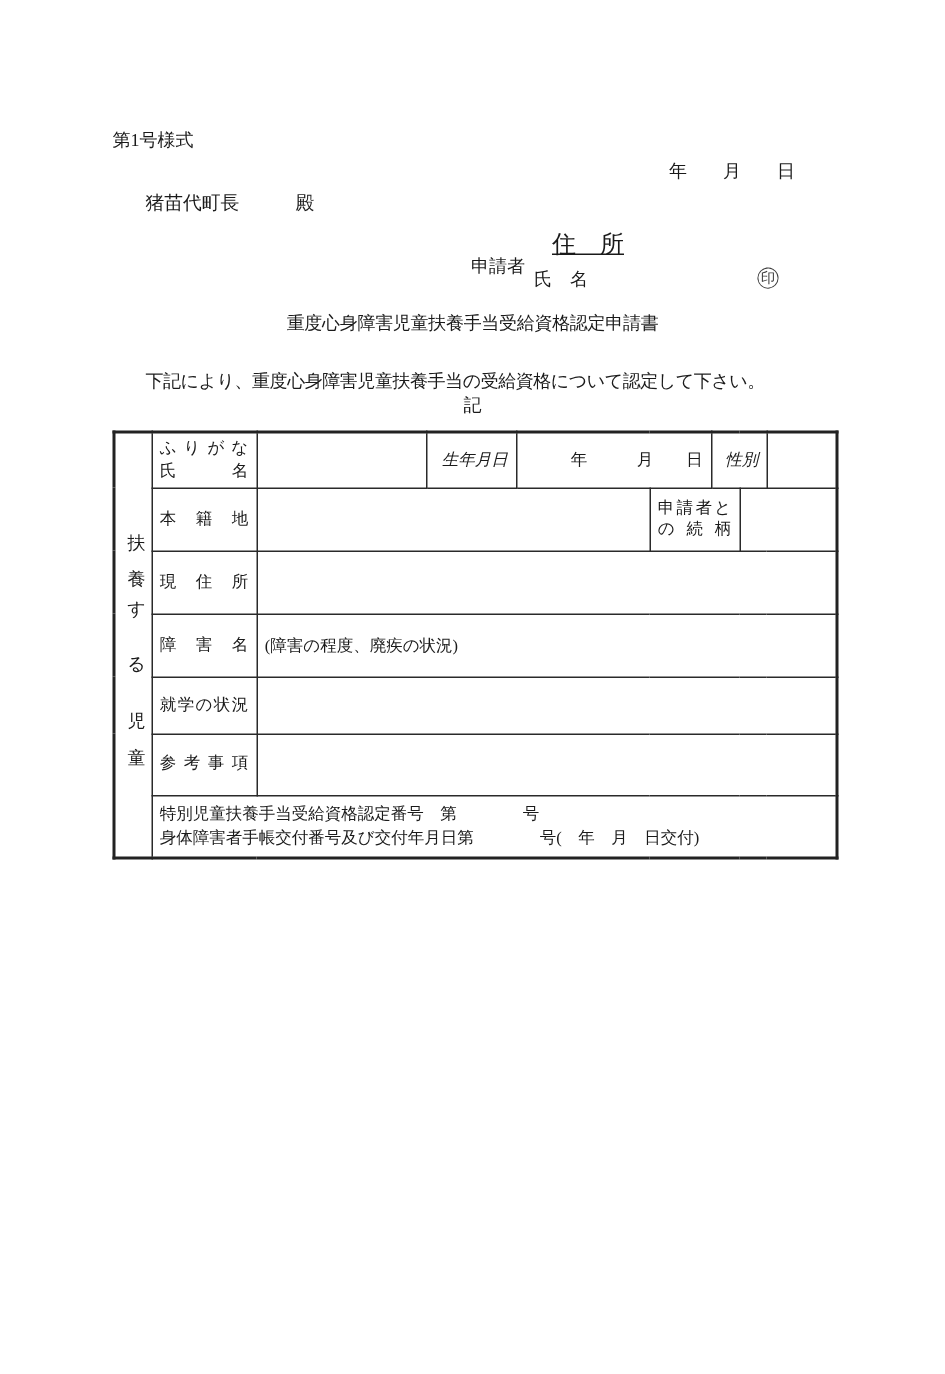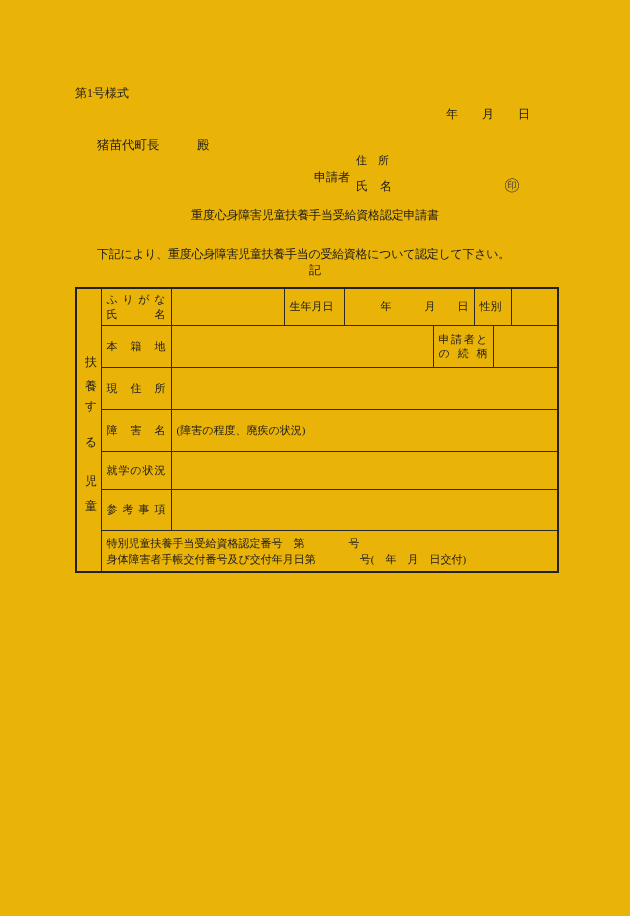--- a/index.html
+++ b/index.html
@@ -1,31 +1,31 @@
 <!DOCTYPE html>
 <html lang="ja"><head>
 <meta charset="utf-8">
 <style>
   html,body { margin:0; padding:0; background:#e8e8e8; }
   .page {
     position: relative;
     width: 630px;
     height: 916px;
     margin: 0 auto;
-    background: #eab308;
+    background: #ffffff;
     color: #1a1a1a;
     font-family: "Liberation Serif", "DejaVu Serif", serif;
     overflow: hidden;
   }
   .abs { position: absolute; white-space: pre; }
   .form-number   { left: 75px;  top: 85px;  font-size: 12px; }
   .date-line     { right: 100px; top: 106px; font-size: 12px; }
-  .addressee     { left: 97px;  top: 137px; font-size: 12.5px; }
+  .addressee     { left: 97px;  top: 127px; font-size: 12.5px; }
   .applicant-lbl { left: 314px; top: 169px; font-size: 12px; }
-  .addr-lbl      { left: 356px; top: 153px; font-size: 11px; }
+  .addr-lbl      { left: 368px; top: 153px; font-size: 16px; text-decoration: underline; }
   .name-lbl      { left: 356px; top: 178px; font-size: 12px; }
   .seal          { left: 504px; top: 175px; font-size: 16px; color: #3c3c3c; }
   .doc-title     { left: 0; top: 207px; width: 100%; text-align: center; font-size: 12px; letter-spacing: -0.2px; }
   .instruction   { left: 97px;  top: 246px; font-size: 12px; letter-spacing: -0.3px; }
   .record-head   { left: 0; top: 262px; width: 100%; text-align: center; font-size: 12px; }
 
   table.form {
     position: absolute;
     left: 75px; top: 287px;
     width: 482px;
@@ -52,21 +52,21 @@
   .vtext {
     writing-mode: vertical-rl;
     text-orientation: upright;
     font-size: 12px;
     letter-spacing: 23px;
   }
   .jus  { text-align: justify; text-align-last: justify; }
   td.lblcell div { line-height: 15px; }
   td.relcell { padding: 1px 5px; }
   td.relcell div { line-height: 14px; }
-  td.ctr { text-align: left; }
+  td.ctr { text-align: right; font-style: italic; }
   td.dob { text-align: right; padding-right: 3px; }
   td.notecell { vertical-align: bottom; padding: 2px 5px 3px 5px; }
   td.footcell { vertical-align: middle; padding: 3px 5px; border-radius: 20px; }
   td.footcell div { line-height: 16px; white-space: pre; }
 </style>
 </head>
 <body>
 
 <div class="page">
 

